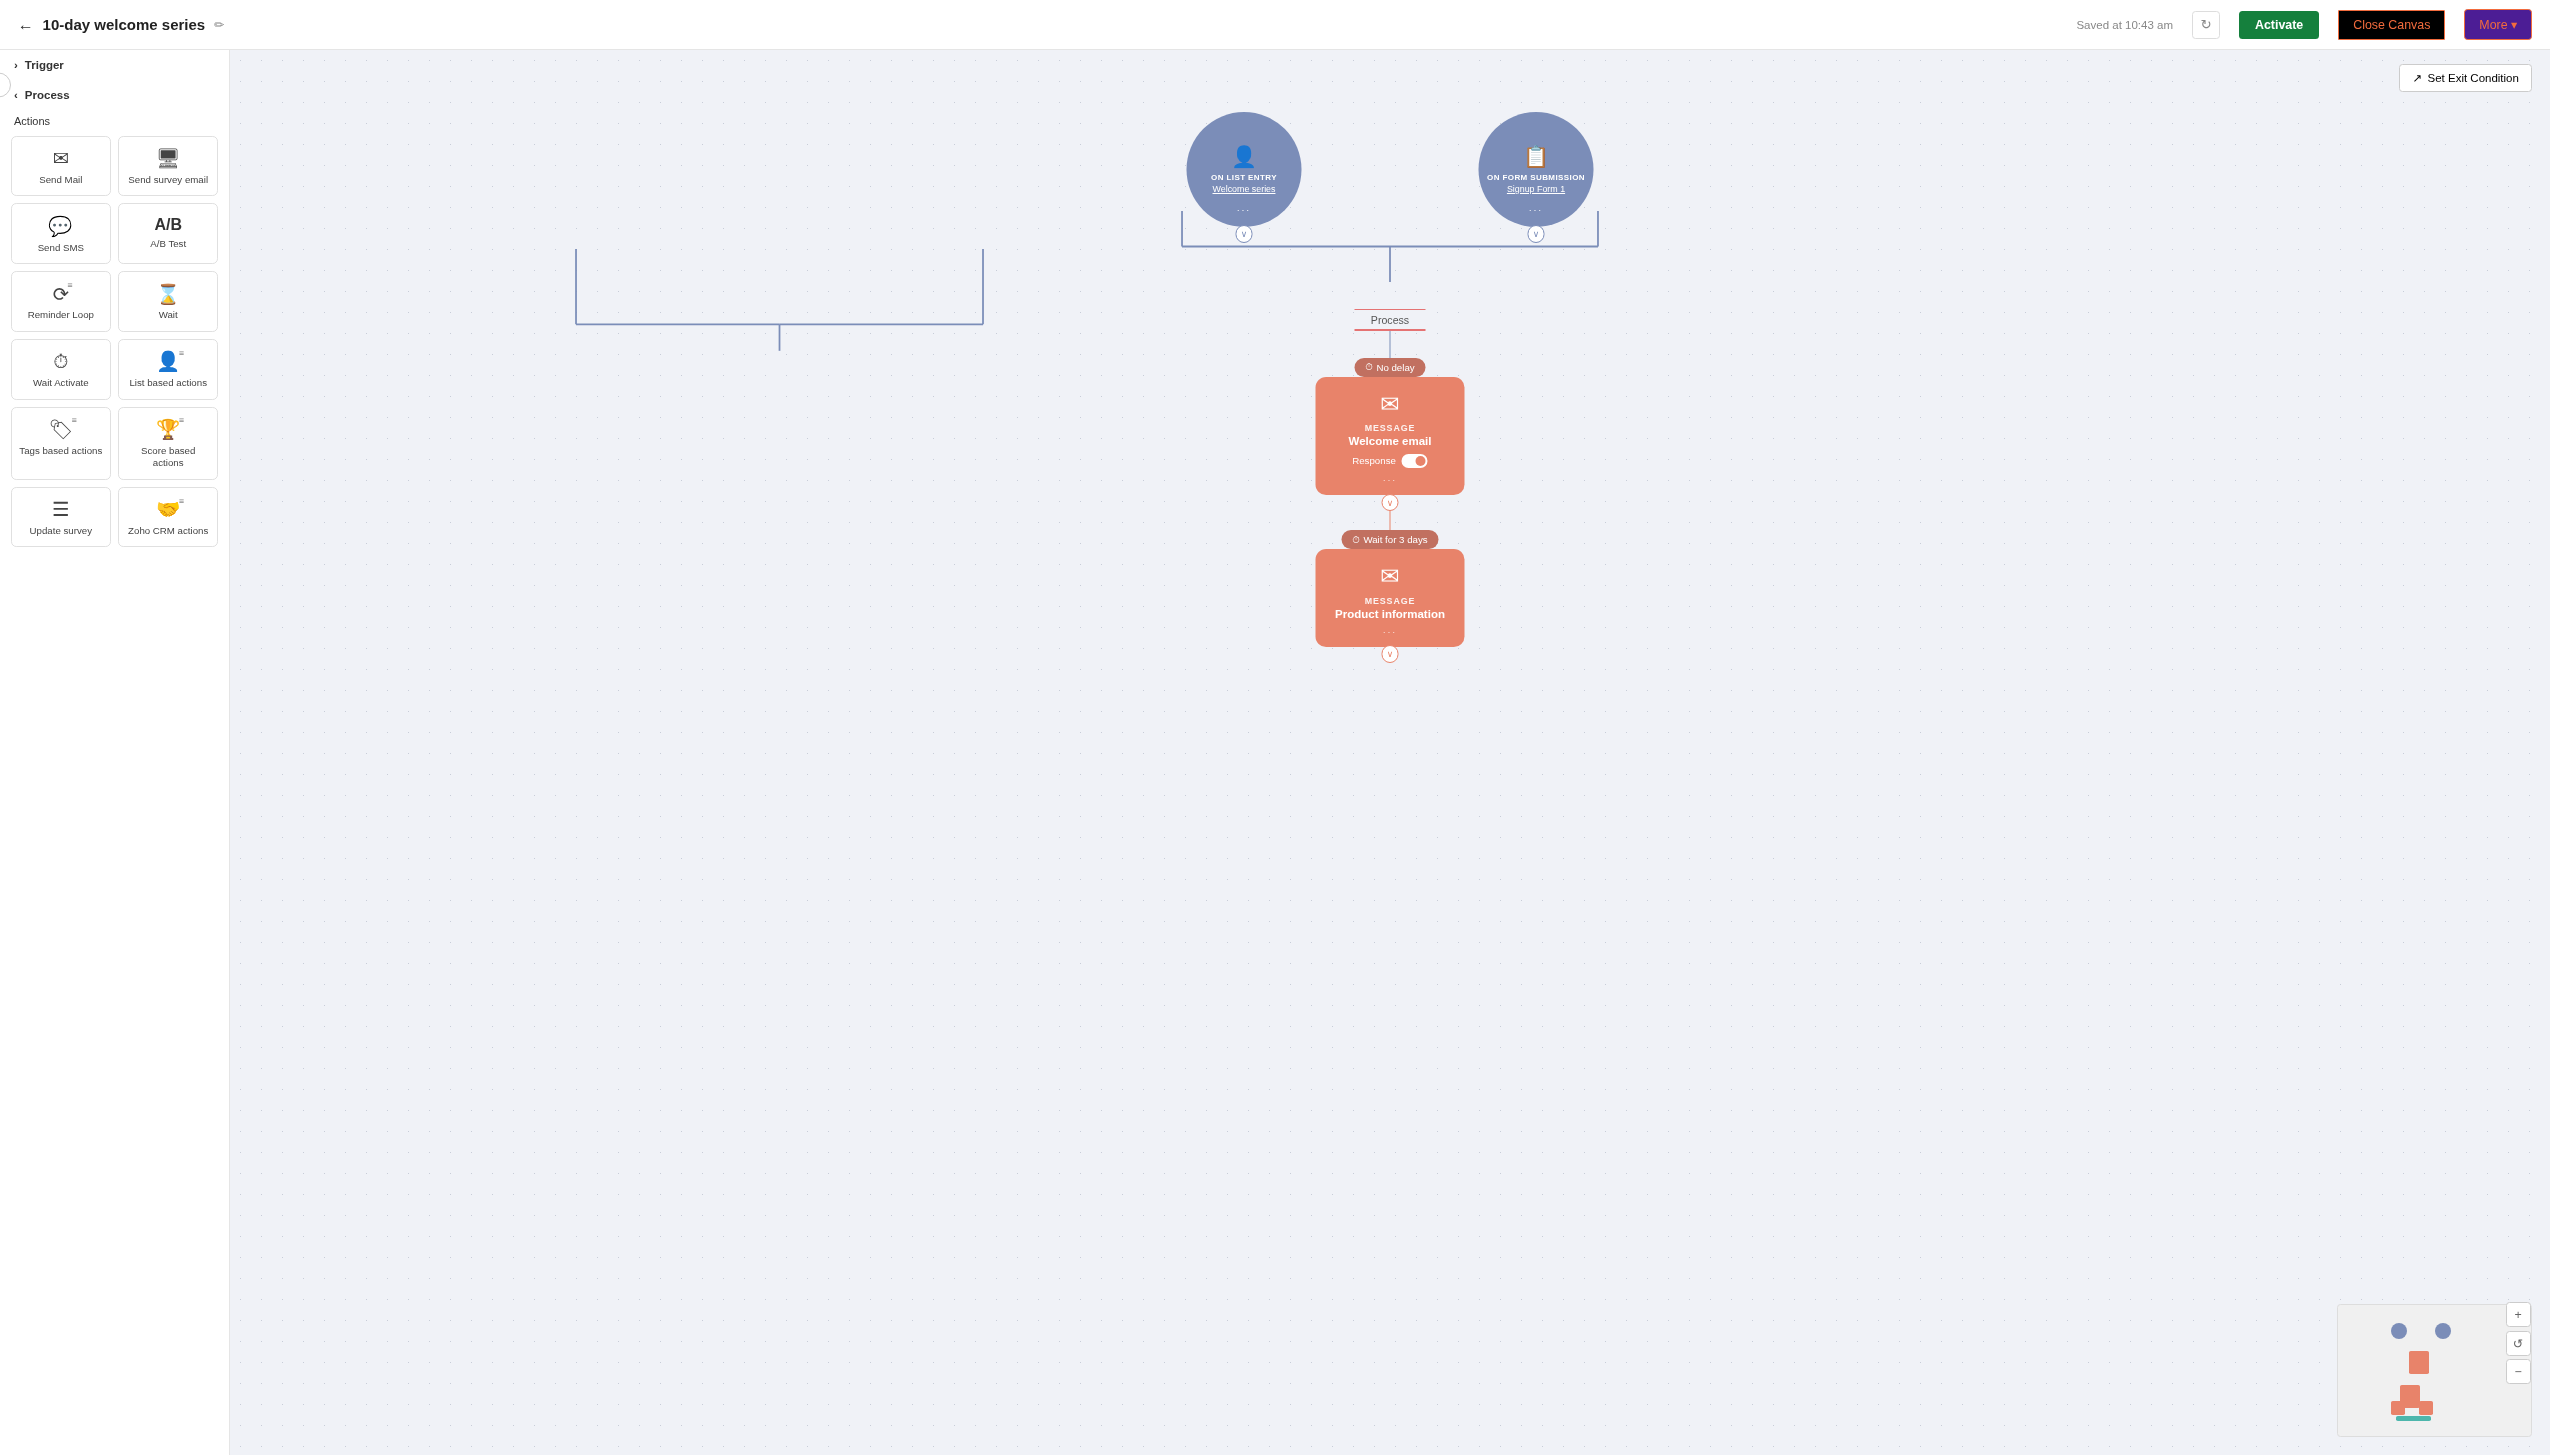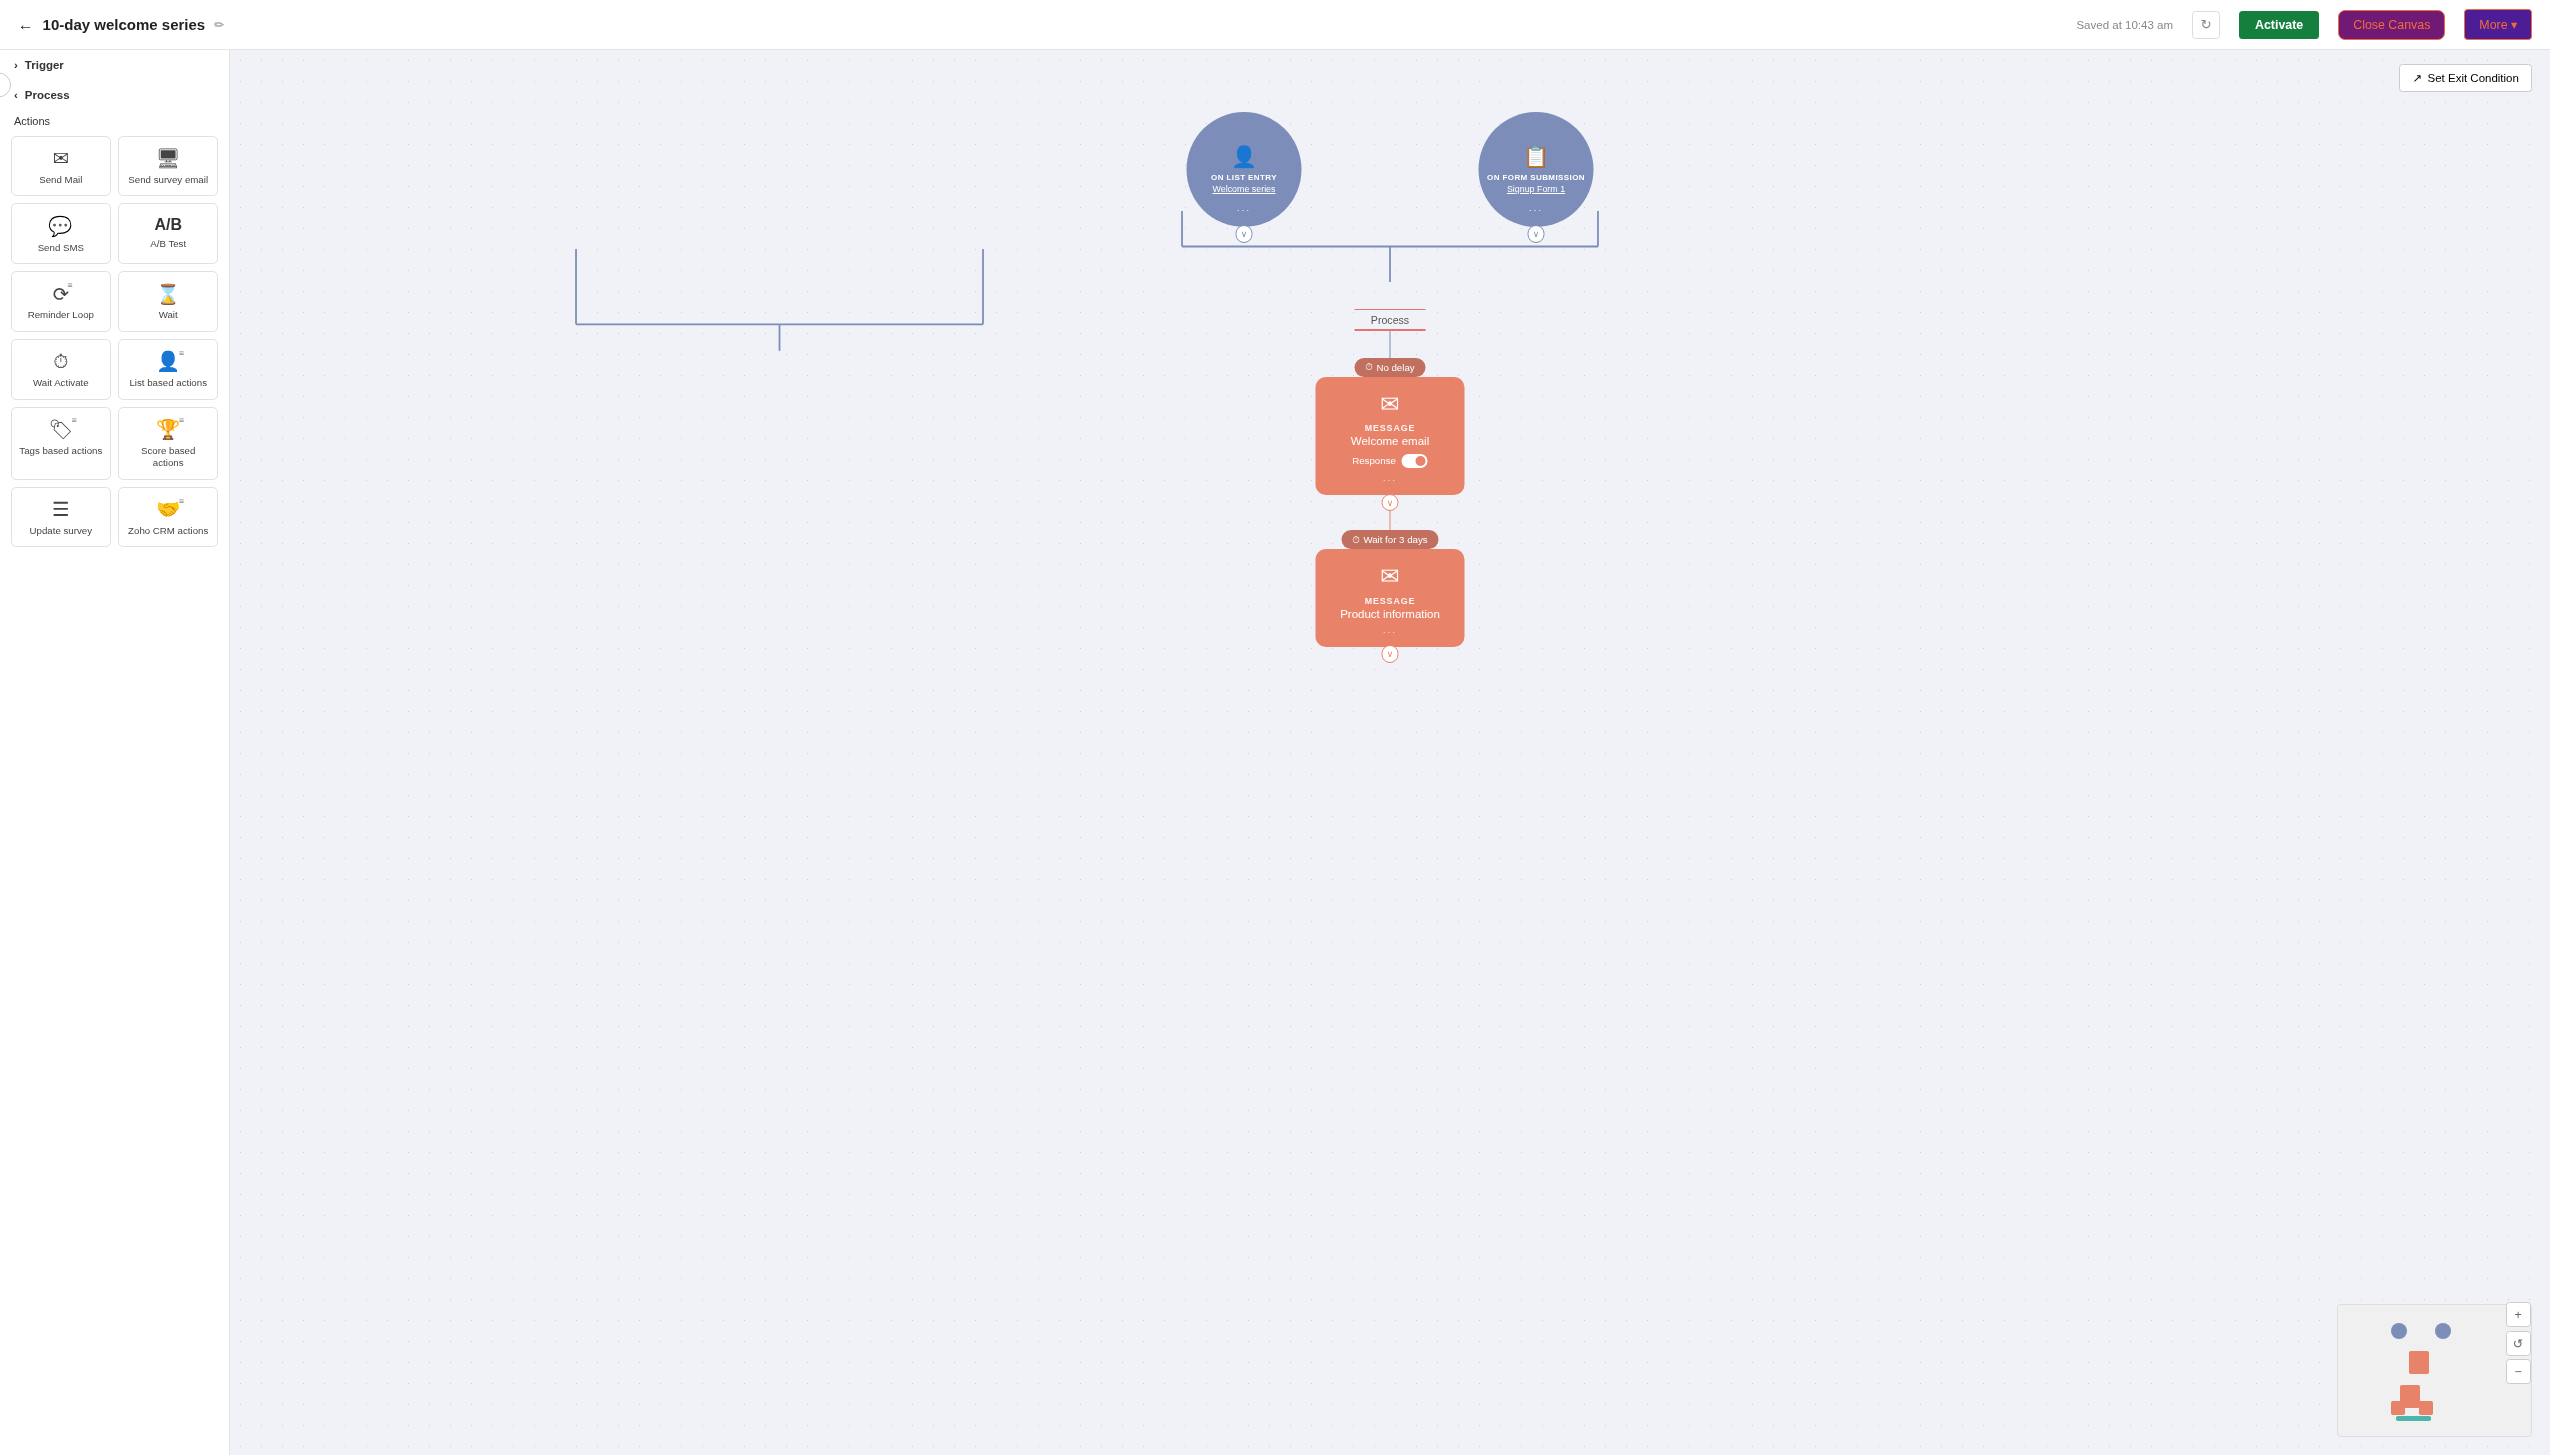--- a/index.html
+++ b/index.html
@@ -12,21 +12,21 @@
       padding: 0 17.7px; height: 50px; z-index: 100; position: relative;
     }
     .header-left { display: flex; align-items: center; gap: 8.9px; }
     .back-btn { background: none; border: none; cursor: pointer; font-size: 16px; color: #333; }
     .page-title { font-size: 15px; font-weight: 600; color: #222; }
     .edit-icon { color: #888; font-size: 12.4px; cursor: pointer; }
     .header-right { display: flex; align-items: center; gap: 19px; }
     .saved-text { font-size: 11.5px; color: #888; }
     .refresh-btn { background: none; border: 0.9px solid #ddd; border-radius: 3.5px; width: 28px; height: 28px; cursor: pointer; display:flex; align-items:center; justify-content:center; color:#888; }
     .activate-btn { background: #15803d; color: #fff; border: none; border-radius: 3.5px; padding: 7px 16px; font-size: 12.4px; font-weight: 600; cursor: pointer; }
-    .close-canvas-btn { background: #701a75; color: #f26b3d; border: 0.9px solid #f26b3d; border-radius: 7px; padding: 7px 14px; font-size: 12.4px; cursor: pointer; }
+    .close-canvas-btn { background: #000000; color: #f26b3d; border: 0.9px solid #f26b3d; border-radius: 1px; padding: 7px 14px; font-size: 12.4px; cursor: pointer; }
     .more-btn { background: #4c1d95; color: #f26b3d; border: 0.9px solid #f26b3d; border-radius: 3.5px; padding: 7px 14px; font-size: 12.4px; cursor: pointer; display:flex; align-items:center; gap:3.5px; }
 
     
     .layout { display: flex; height: calc(100vh - 50px); }
 
     
     .sidebar {
       width: 230px; background: #fff; border-right: 0.9px solid #e5e5e5;
       overflow-y: auto; flex-shrink: 0; padding: 0 0 17.7px 0;
     }
@@ -84,21 +84,21 @@
       padding: 3.5px 10.6px; font-size: 9.7px; display: flex; align-items:center; gap:3.5px;
       margin-bottom: 0; z-index:1;
     }
     .step-node {
       background: #e8836a; border-radius: 10.6px; width: 149px; padding: 14px 10.6px 10.6px;
       display: flex; flex-direction: column; align-items: center; color: #fff;
       position: relative; cursor: pointer;
     }
     .step-node .node-icon { font-size: 23px; margin-bottom: 5.3px; }
     .step-node .node-type { font-size: 8.9px; font-weight: 700; letter-spacing: 0.9px; opacity: 0.9; }
-    .step-node .node-name { font-size: 11.5px; font-weight: 400; text-align: center; margin-top: 1.8px; }
+    .step-node .node-name { font-size: 11.5px; font-weight: 700; text-align: center; margin-top: 1.8px; }
     .step-node .response-row { display:flex; align-items:center; gap:5.3px; margin-top:7px; font-size:9.7px; }
     .toggle-on { width:26.6px; height:14px; background:#fff; border-radius:8.9px; position:relative; }
     .toggle-on::after { content:''; position:absolute; right:1.8px; top:1.8px; width:10.6px; height:10.6px; background:#e8836a; border-radius:50%; }
     .step-node .node-dots { margin-top: 7px; font-size:8.9px; letter-spacing:1.8px; opacity:0.8; }
     .step-node .node-arrow { position:absolute; bottom:-16px; background:#fff; border:1.8px solid #e8836a; border-radius:50%; width:17.7px; height:17.7px; display:flex; align-items:center; justify-content:center; font-size:8.9px; color:#e8836a; cursor:pointer; }
 
     
     .mini-map {
       position: absolute; bottom: 17.7px; right: 17.7px;
       width: 195px; height: 133px; background: #f0f0f0; border: 0.9px solid #ddd;

